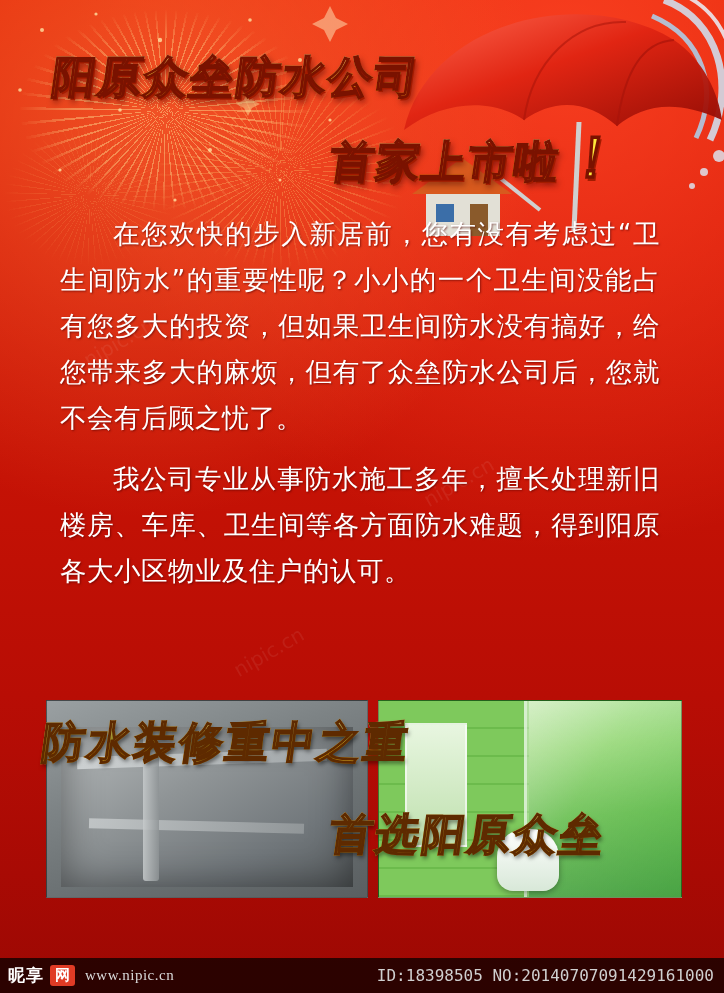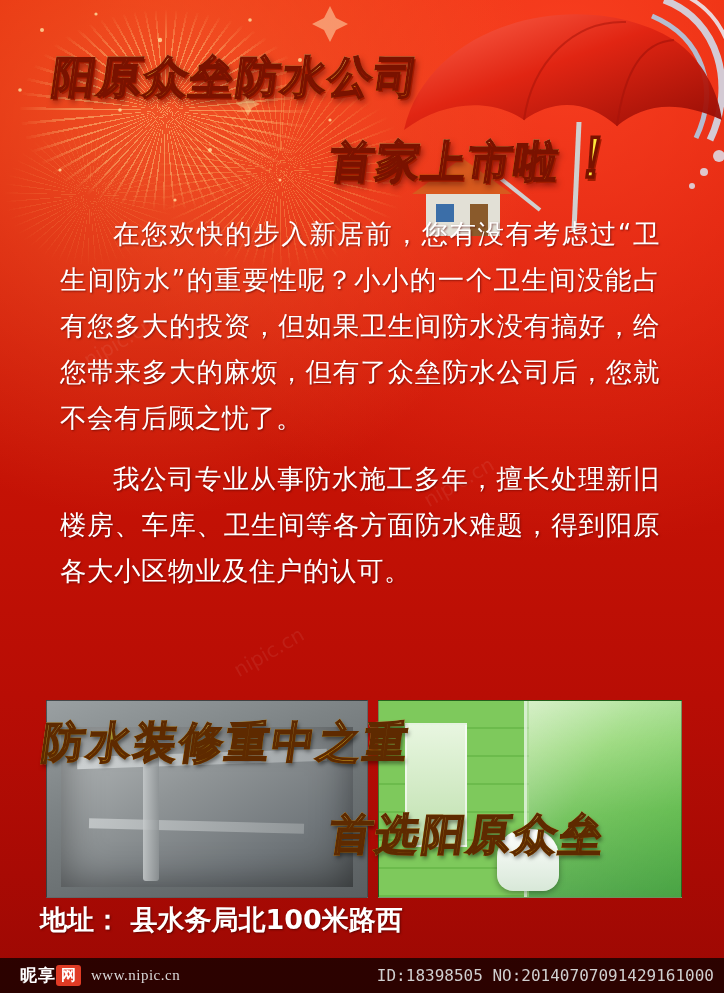--- a/index.html
+++ b/index.html
@@ -202,22 +202,22 @@
   }
   .contact .row{white-space:nowrap;}
 
   
   .wm-bar{
     position:absolute;left:0;bottom:0;width:724px;height:35px;
     background:rgba(0,0,0,0.72);
     display:flex;align-items:center;
   }
   .wm-logo{
-    margin-left:20px;
-    display:flex;align-items:center;
+    margin-left:8px;
+    display:flex;align-items:center;gap:6px;
   }
   .wm-logo .cn{
     color:#ffffff;font-size:17px;font-weight:bold;
     font-family:"DejaVu Sans", sans-serif;letter-spacing:1px;
   }
   .wm-logo .net{
     display:inline-block;background:#e03b25;color:#fff;
     font-size:15px;padding:1px 5px;border-radius:3px;font-weight:bold;
   }
   .wm-url{
@@ -327,21 +327,20 @@
       <div class="toilet"></div>
     </div>
   </div>
 
   <div class="slogan">
     <div class="sl-line sl1">防水装修重中之重</div>
     <div class="sl-line sl2">首选阳原众垒</div>
   </div>
 
   <div class="contact">
-    <div class="row">地址：  县水务局北100米路西</div>
   </div>
 
   <div class="wm-tile" style="left:80px;top:330px;">nipic.cn</div>
   <div class="wm-tile" style="left:420px;top:470px;">nipic.cn</div>
   <div class="wm-tile" style="left:230px;top:640px;">nipic.cn</div>
 
   <div class="wm-bar">
     <div class="wm-logo">
       <span class="cn">昵享</span>
       <span class="net">网</span>

